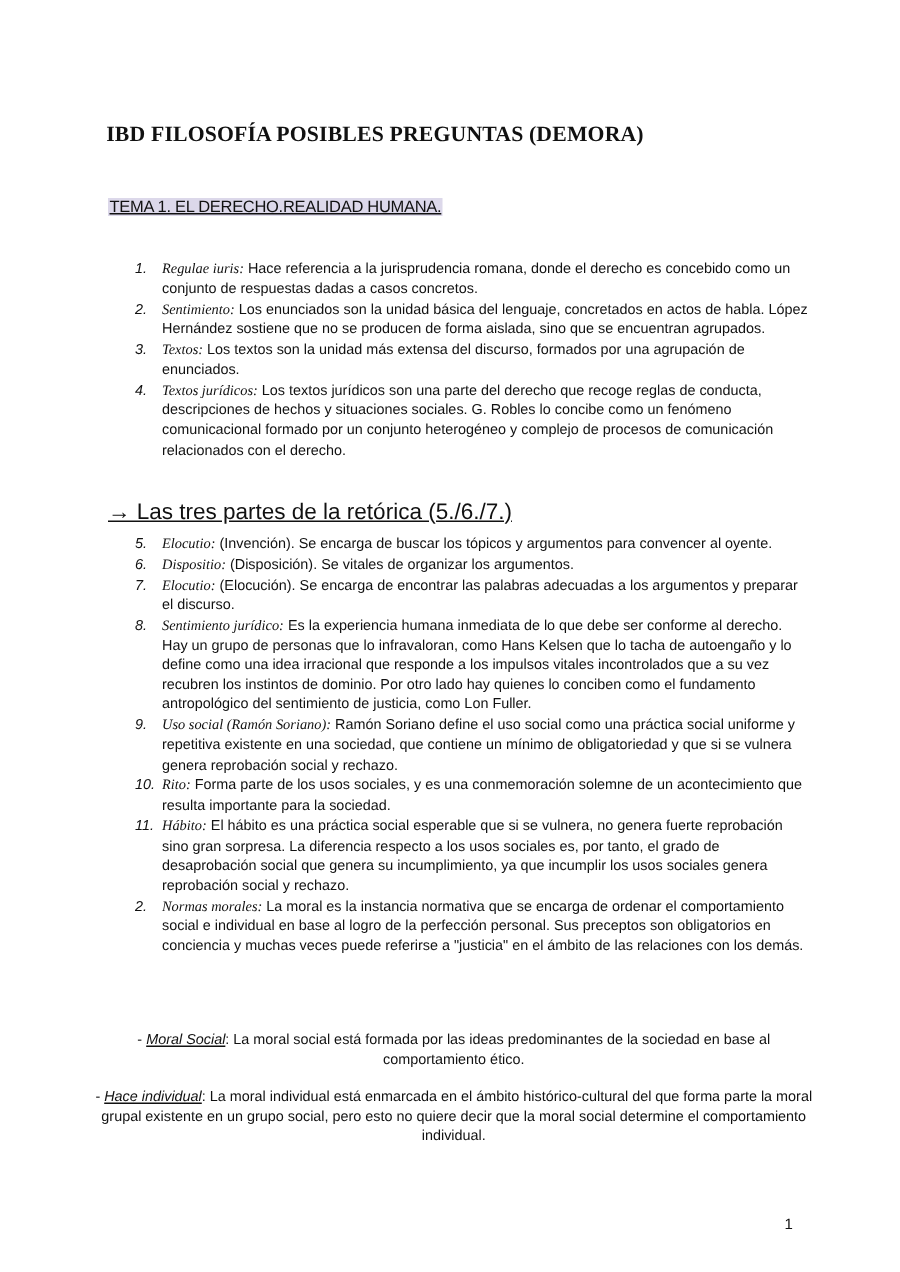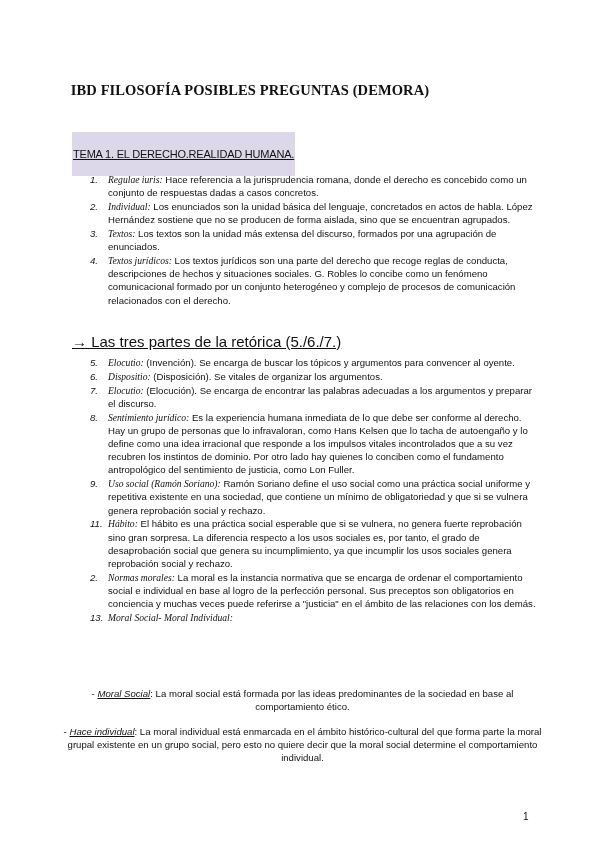--- a/index.html
+++ b/index.html
@@ -2,55 +2,55 @@
 <html><head>
 <meta charset="utf-8">
 <style>
   html, body { margin:0; padding:0; background:#ffffff; }
   body { width:600px; height:848px; position:relative; overflow:hidden;
          font-family:"Liberation Sans", sans-serif; color:#111; }
   .page { position:absolute; left:0; top:11px; width:500px; height:848px; }
   .title { position:absolute; left:0; right:0; top:71px; text-align:center;
            font-family:"Liberation Serif", serif; font-weight:bold; font-size:14.5px; letter-spacing:0.1px; }
   .tema { position:absolute; left:72px; top:121px; font-size:11px; text-decoration:underline;
-          background:#dcd8ea; padding:16px 1px; letter-spacing:-0.2px; }
+          background:#dcd8ea; padding:0 1px; letter-spacing:-0.2px; }
   .list { position:absolute; left:90px; width:450px; margin:0; padding:0; list-style:none;
           font-size:9.6px; line-height:13.2px; }
   .list li { position:relative; padding-left:18px; margin-bottom:0.6px; }
   .list .num { position:absolute; left:0; top:0; font-style:italic; }
   .list .term { font-style:italic;font-family:Liberation Serif, serif; }
   .sub { position:absolute; left:72px; top:322px; font-size:15px; text-decoration:underline; }
   .para { position:absolute; left:60px; width:485px; font-size:9.6px; line-height:13.2px; margin:0;text-align:center; }
   .para .term { font-style:italic; text-decoration:underline; }
   .pnum { position:absolute; left:523px; top:800px; font-size:10px; }
 </style>
 </head>
 <body>
 
 <div class="page">
   <div class="title">IBD FILOSOFÍA POSIBLES PREGUNTAS (DEMORA)</div>
   <div class="tema">TEMA 1.  EL DERECHO.REALIDAD HUMANA.</div>
 
   <ol class="list" style="top:162px;">
     <li><span class="num">1.</span><span class="term">Regulae iuris:</span><span> Hace referencia a la jurisprudencia romana, donde el derecho es concebido como un conjunto de respuestas dadas a casos concretos.</span></li>
-    <li><span class="num">2.</span><span class="term">Individual:</span><span>  Los enunciados son la unidad básica del lenguaje, concretados en actos de habla. López Hernández sostiene que no se producen de forma aislada, sino que se encuentran agrupados.</span></li>
+    <li><span class="num">2.</span><span class="term">Sentimiento:</span><span>  Los enunciados son la unidad básica del lenguaje, concretados en actos de habla. López Hernández sostiene que no se producen de forma aislada, sino que se encuentran agrupados.</span></li>
     <li><span class="num">3.</span><span class="term">Textos:</span><span> Los textos son la unidad más extensa del discurso, formados por una agrupación de enunciados.</span></li>
     <li><span class="num">4.</span><span class="term">Textos jurídicos:</span><span> Los textos jurídicos son una parte del derecho que recoge reglas de conducta, descripciones de hechos y situaciones sociales. G. Robles lo concibe como un fenómeno comunicacional formado por un conjunto heterogéneo y complejo de procesos de comunicación relacionados con el derecho.</span></li>
   </ol>
 
   <div class="sub">→ Las tres partes de la retórica (5./6./7.)</div>
 
   <ol class="list" style="top:345px;">
     <li><span class="num">5.</span><span class="term">Elocutio:</span><span> (Invención). Se encarga de buscar los tópicos y argumentos para convencer al oyente.</span></li>
     <li><span class="num">6.</span><span class="term">Dispositio:</span><span> (Disposición). Se vitales de organizar los argumentos.</span></li>
     <li><span class="num">7.</span><span class="term">Elocutio:</span><span> (Elocución). Se encarga de encontrar las palabras adecuadas a los argumentos y preparar el discurso.</span></li>
     <li><span class="num">8.</span><span class="term">Sentimiento jurídico:</span><span> Es la experiencia humana inmediata de lo que debe ser conforme al derecho. Hay un grupo de personas que lo infravaloran, como Hans Kelsen que lo tacha de autoengaño y lo define como una idea irracional que responde a los impulsos vitales incontrolados que a su vez recubren los instintos de dominio. Por otro lado hay quienes lo conciben como el fundamento antropológico del sentimiento de justicia, como Lon Fuller.</span></li>
     <li><span class="num">9.</span><span class="term">Uso social (Ramón Soriano):</span><span> Ramón Soriano define el uso social como una práctica social uniforme y repetitiva existente en una sociedad, que contiene un mínimo de obligatoriedad y que si se vulnera genera reprobación social y rechazo.</span></li>
+    <li><span class="num">10.</span><span class="term">Rito:</span><span> Forma parte de los usos sociales, y es una conmemoración solemne de un acontecimiento que resulta importante para la sociedad.</span></li>
     <li><span class="num">11.</span><span class="term">Hábito:</span><span> El hábito es una práctica social esperable que si se vulnera, no genera fuerte reprobación sino gran sorpresa. La diferencia respecto a los usos sociales es, por tanto, el grado de desaprobación social que genera su incumplimiento, ya que incumplir los usos sociales genera reprobación social y rechazo.</span></li>
     <li><span class="num">2.</span><span class="term">Normas morales:</span><span> La moral es la instancia normativa que se encarga de ordenar el comportamiento social e individual en base al logro de la perfección personal. Sus preceptos son obligatorios en conciencia y muchas veces puede referirse a "justicia" en el ámbito de las relaciones con los demás.</span></li>
-    <li><span class="num">13.</span><span class="term">Moral Social- Moral Individual:</span><span></span></li>
   </ol>
 
   <p class="para" style="top:676px;"><span>- </span><span class="term">Moral Social</span><span>: La moral social está formada por las ideas predominantes de la sociedad en base al comportamiento ético.</span></p>
   <p class="para" style="top:714px;"><span>- </span><span class="term">Hace individual</span><span>: La moral individual está enmarcada en el ámbito histórico-cultural del que forma parte la moral grupal existente en un grupo social, pero esto no quiere decir que la moral social determine el comportamiento individual.</span></p>
 
   <div class="pnum">1</div>
 </div>
 
 </body></html>

